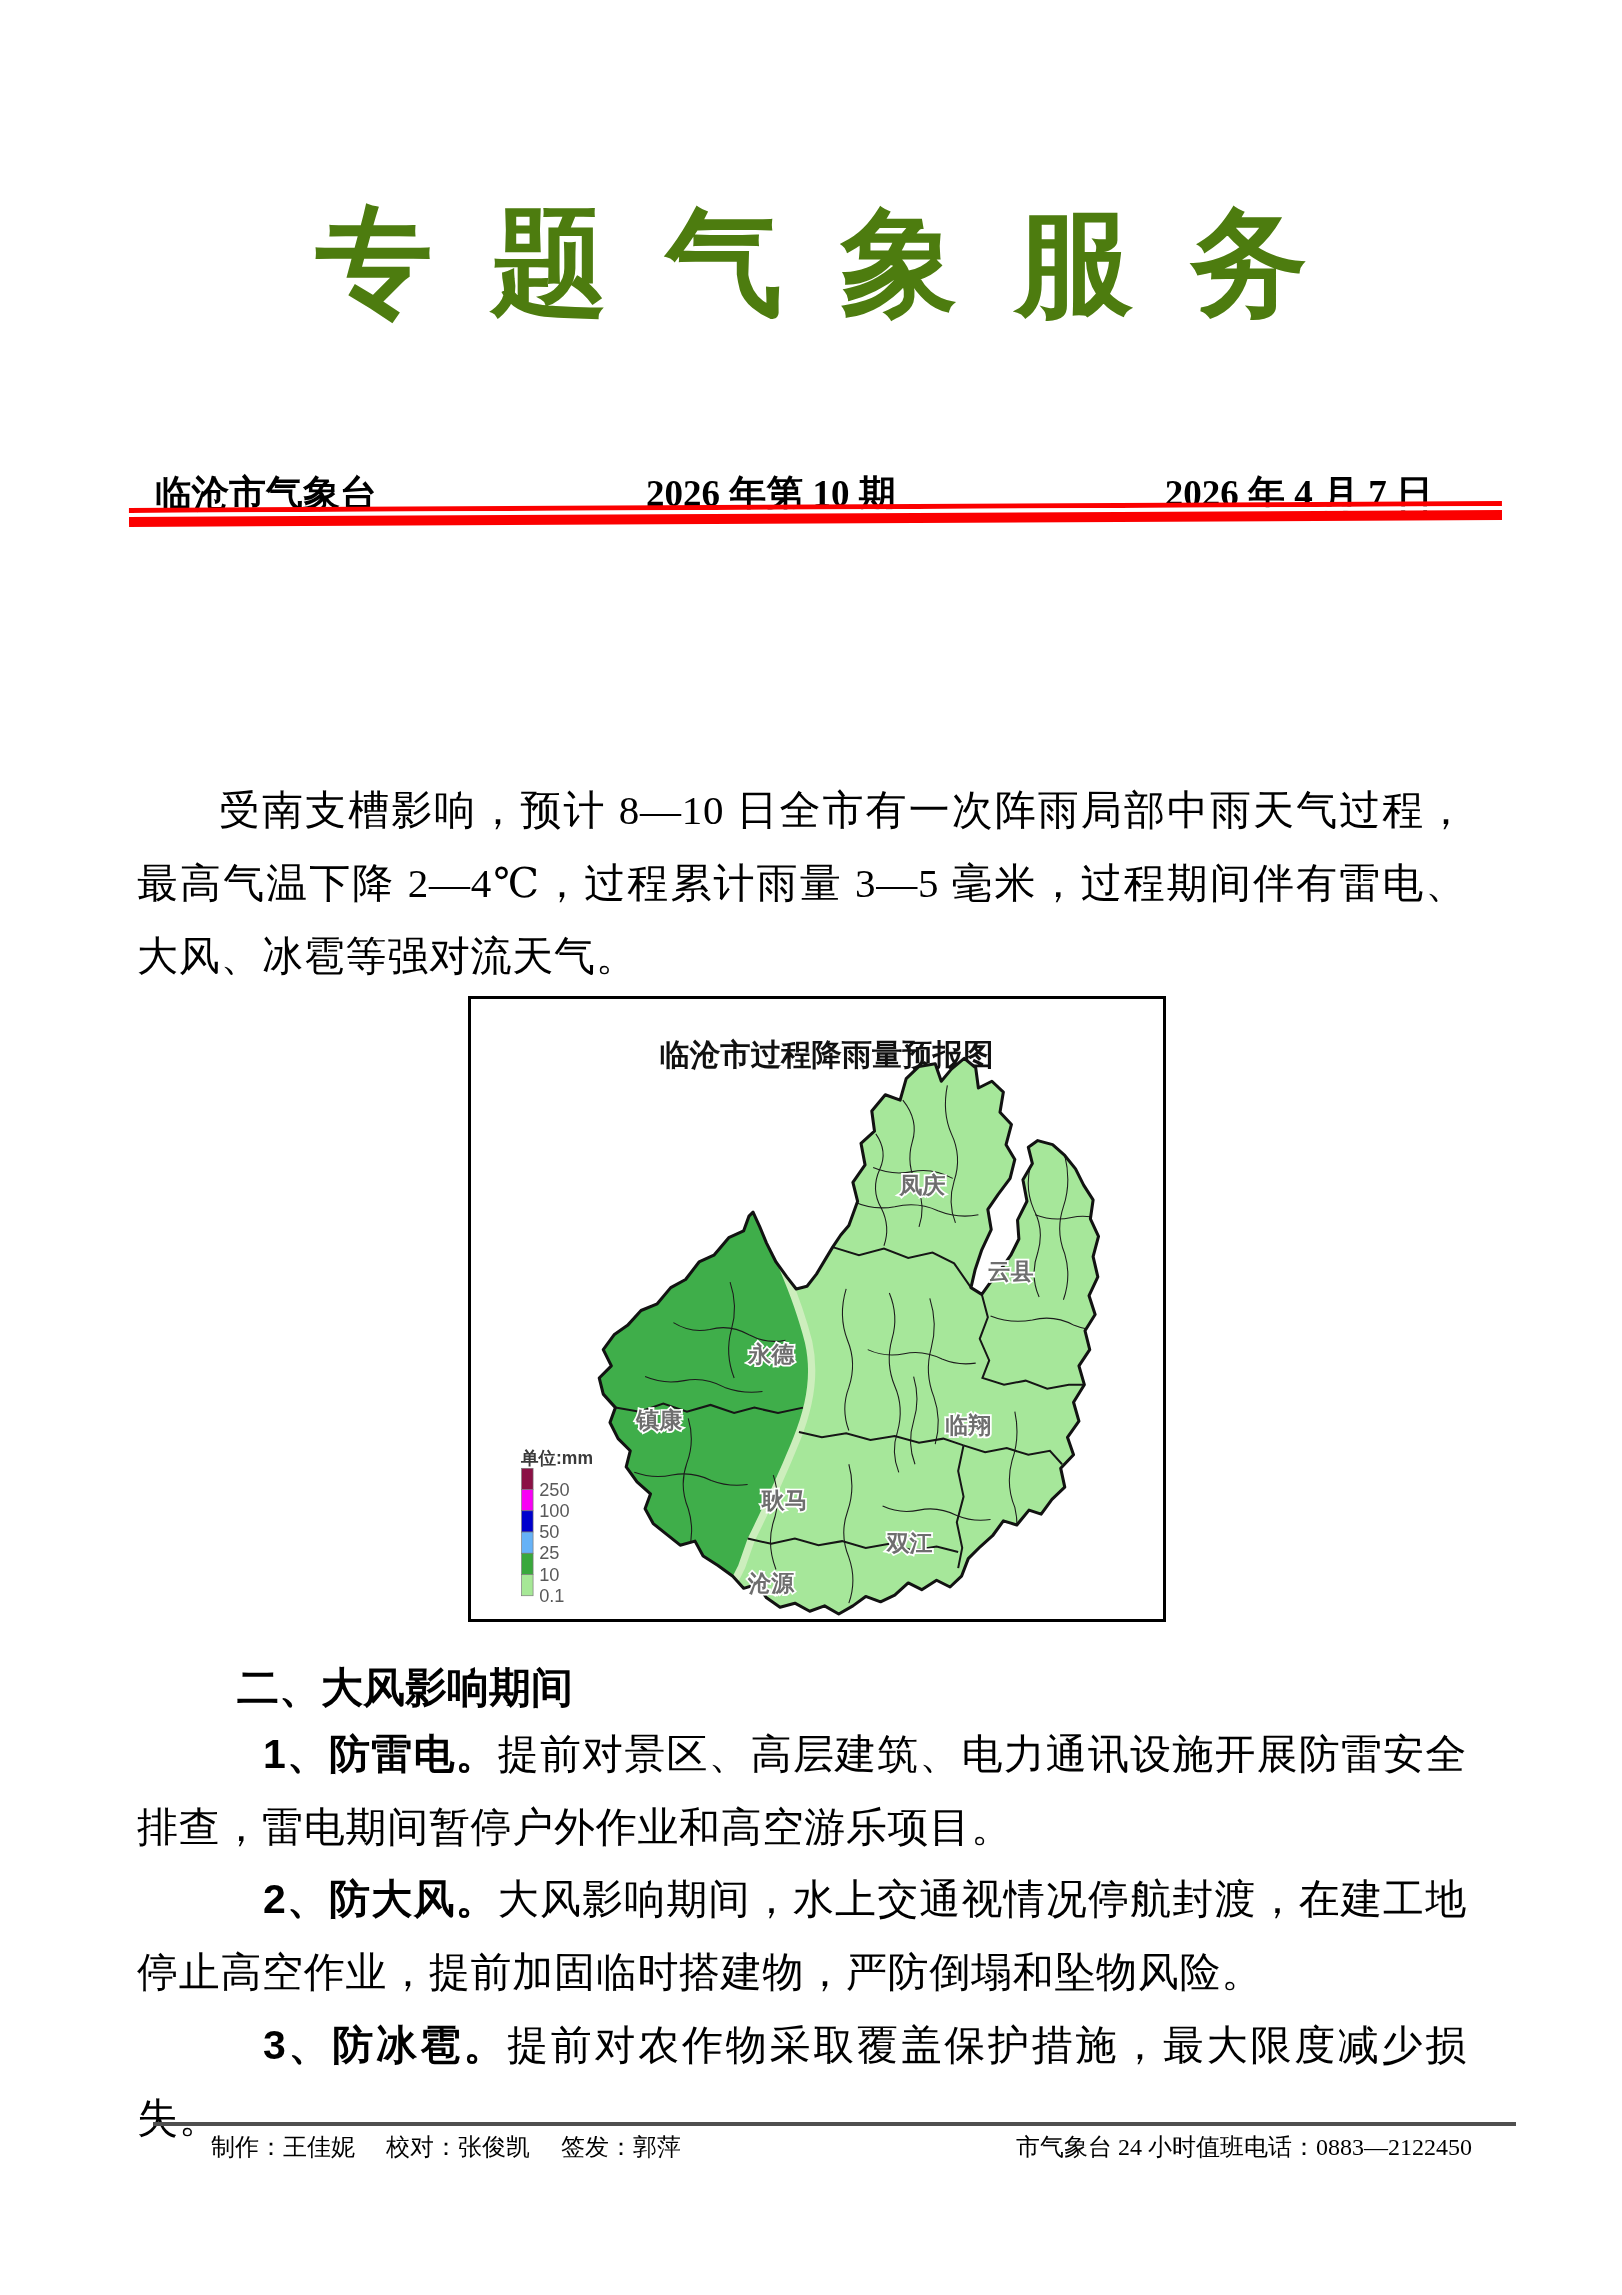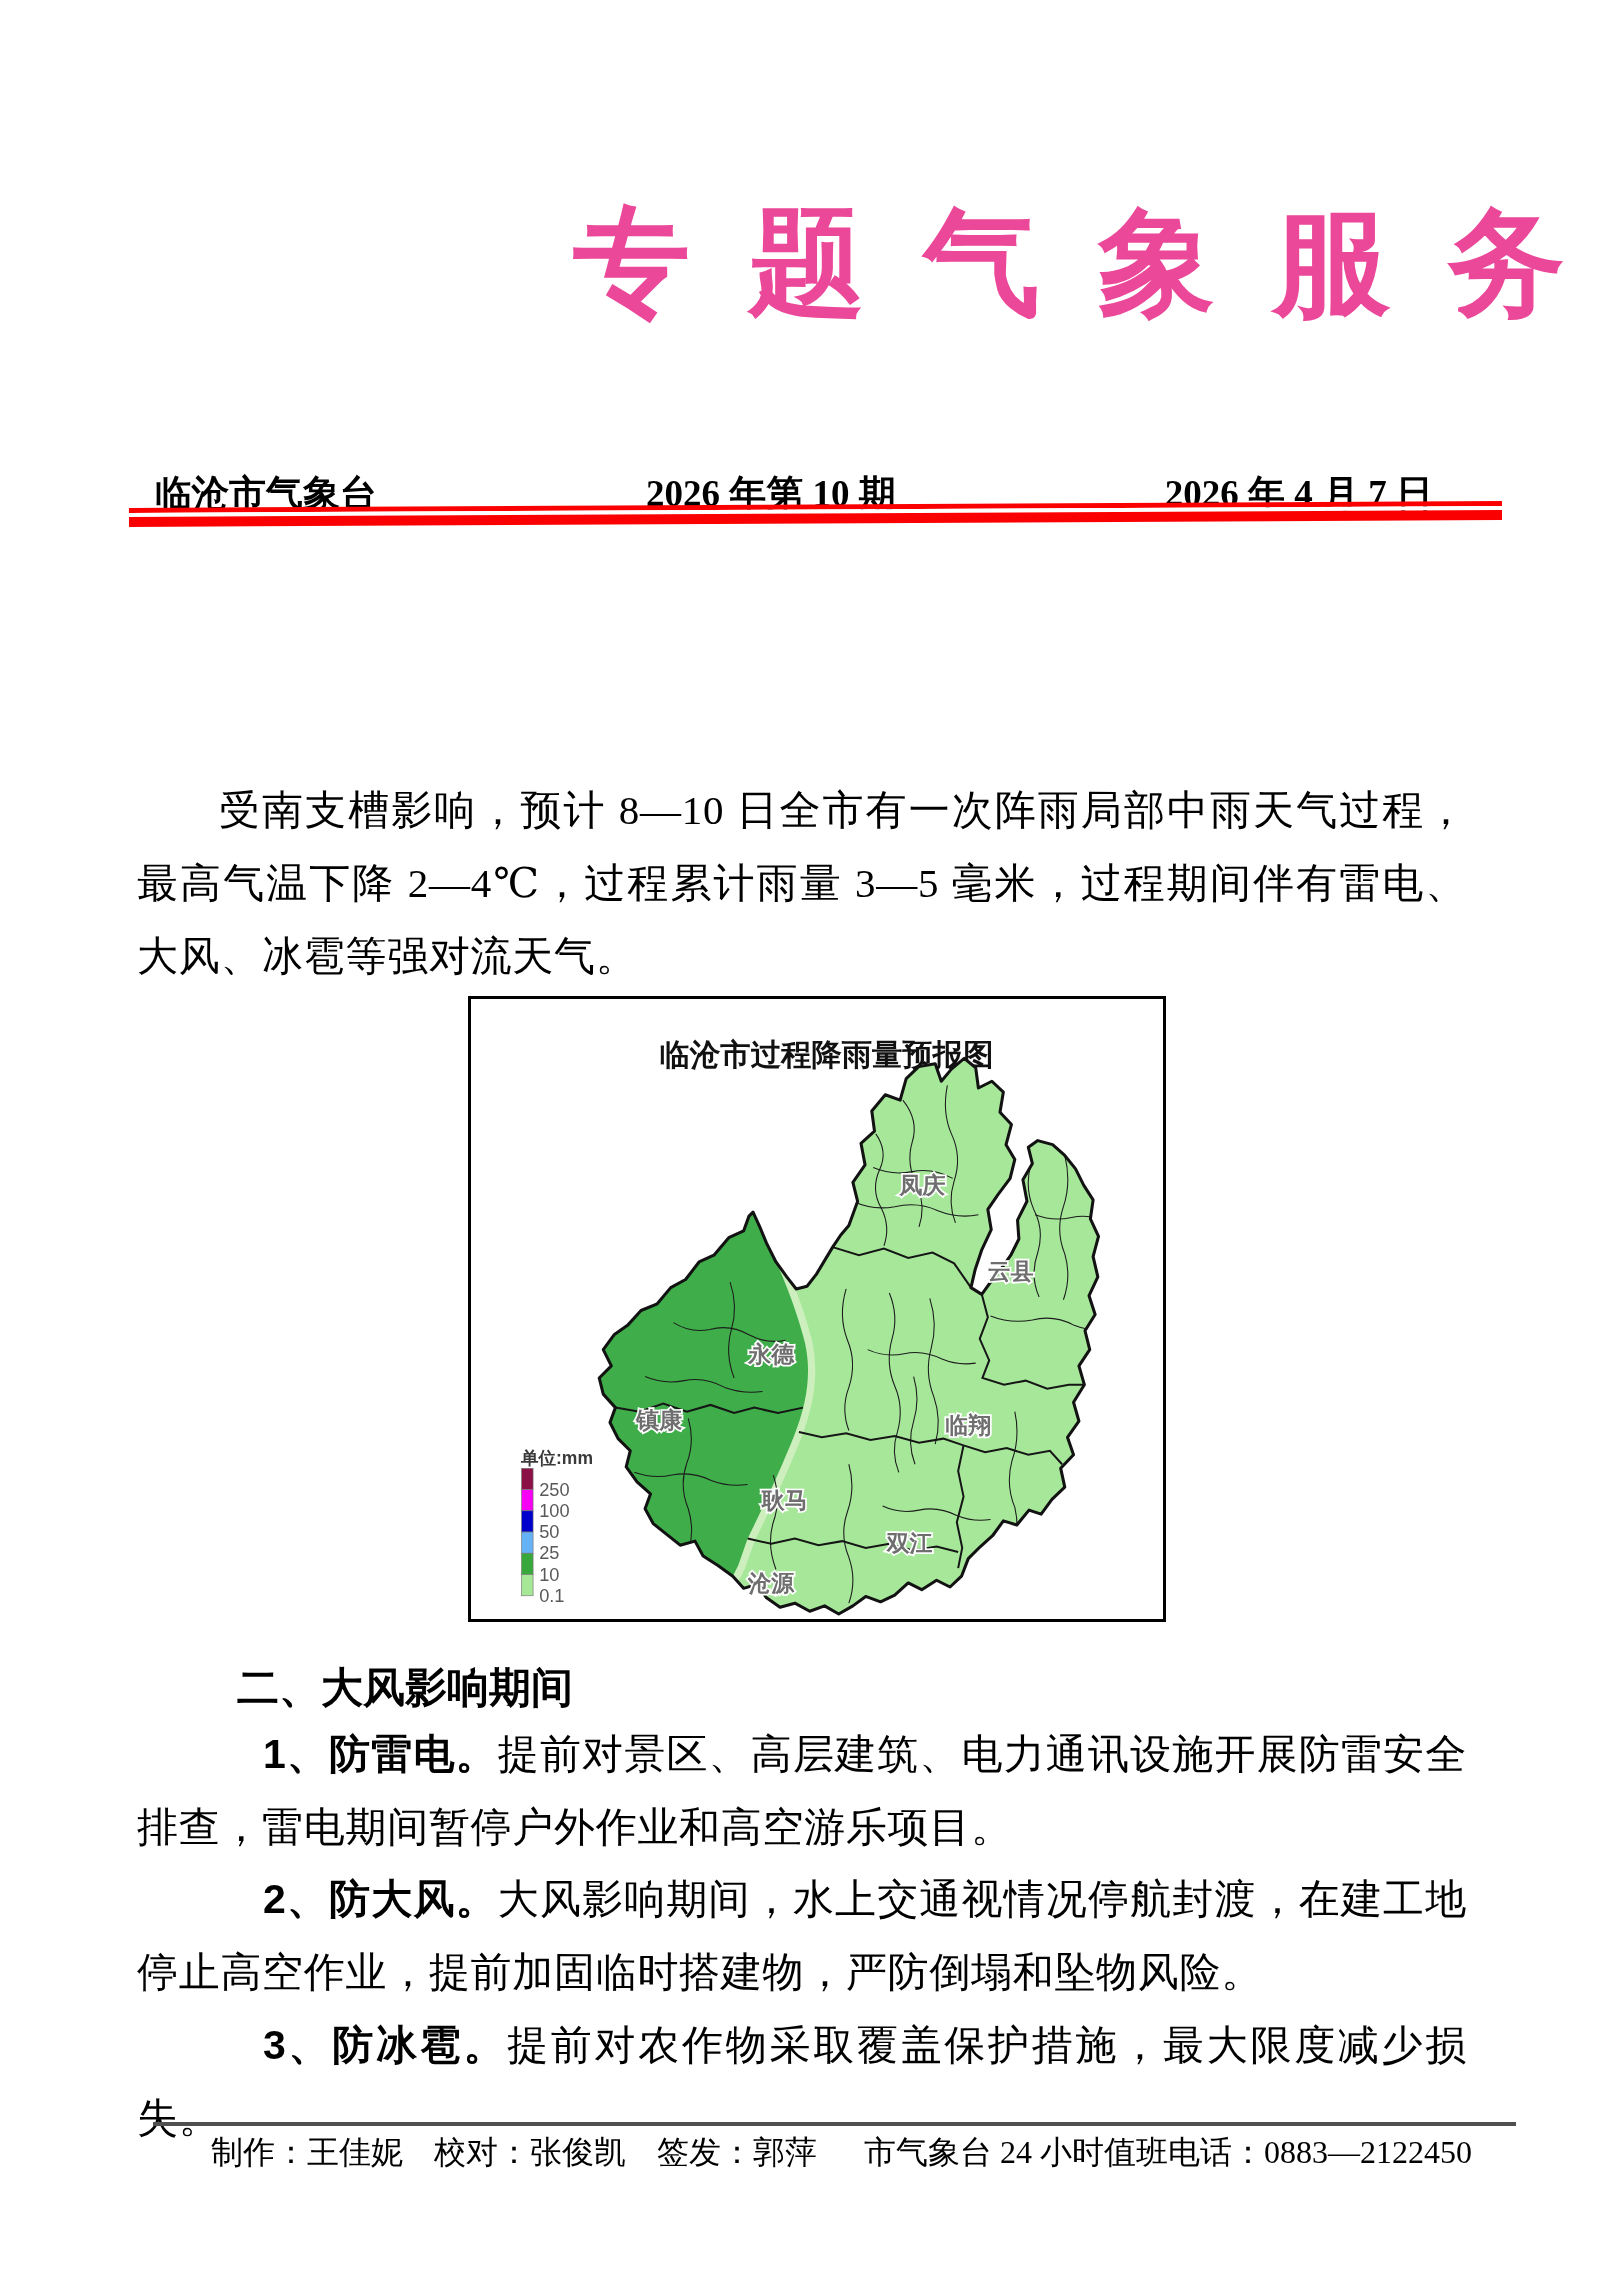--- a/index.html
+++ b/index.html
@@ -6,26 +6,26 @@
   .page{
     position:relative;
     width:1623px;height:2295px;
     background:#ffffff;
     overflow:hidden;
     font-family:"Liberation Serif","DejaVu Serif",serif;
     color:#000;
   }
   .banner-title{
     position:absolute;top:195px;left:0;width:100%;
-    text-align:right;
+    text-align:center;
     font-family:"Liberation Sans","DejaVu Sans",sans-serif;
     font-weight:900;
     font-size:117px;
     line-height:136px;
-    color:#ec4899;
+    color:#4d7c0f;
     letter-spacing:58px;
     text-indent:58px;
     white-space:nowrap;
   }
   .masthead{
     position:absolute;top:469px;left:155px;width:1278px;
     display:flex;justify-content:space-between;align-items:baseline;
     font-size:37px;font-weight:700;white-space:nowrap;gap:23px;
   }
   .red-rule{
@@ -90,21 +90,21 @@
   }
   .twp{fill:none;stroke:#1c1c1c;stroke-width:1.6;}
   .cnty{fill:none;stroke:#161616;stroke-width:3;}
   .outline-stroke{fill:none;stroke:#121212;stroke-width:4.5;stroke-linejoin:round;}
   .footer-rule{
     position:absolute;top:2122px;left:153px;width:1363px;height:4.1px;background:#4f4f4f;
   }
   .footer-row{
     position:absolute;top:2131px;left:211px;width:1261px;
     display:flex;align-items:baseline;
-    font-size:32px;white-space:nowrap;
+    font-size:24px;white-space:nowrap;
   }
   .footer-left{display:flex;gap:31px;}
   .footer-hotline{margin-left:auto;}
 </style>
 </head>
 <body>
 
 <div class="page">
 
   <div class="banner-title">专题气象服务</div>

